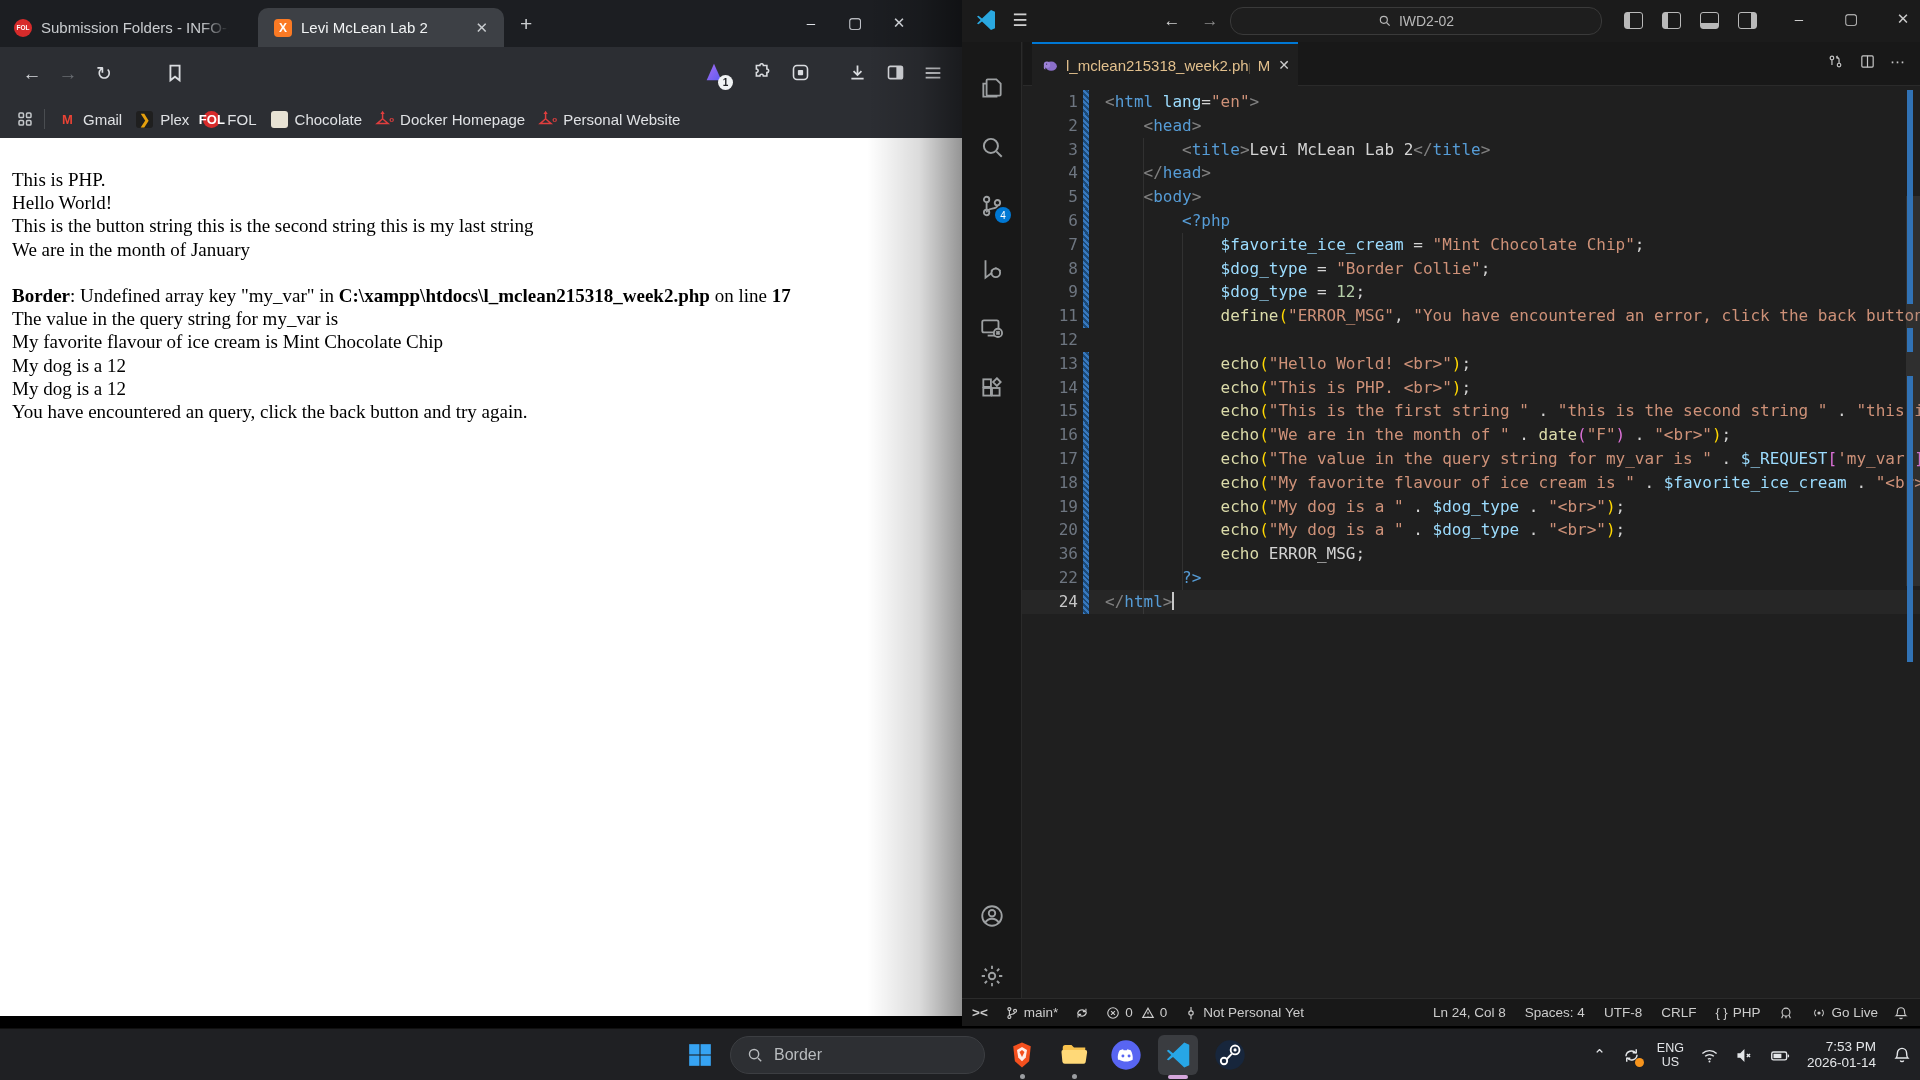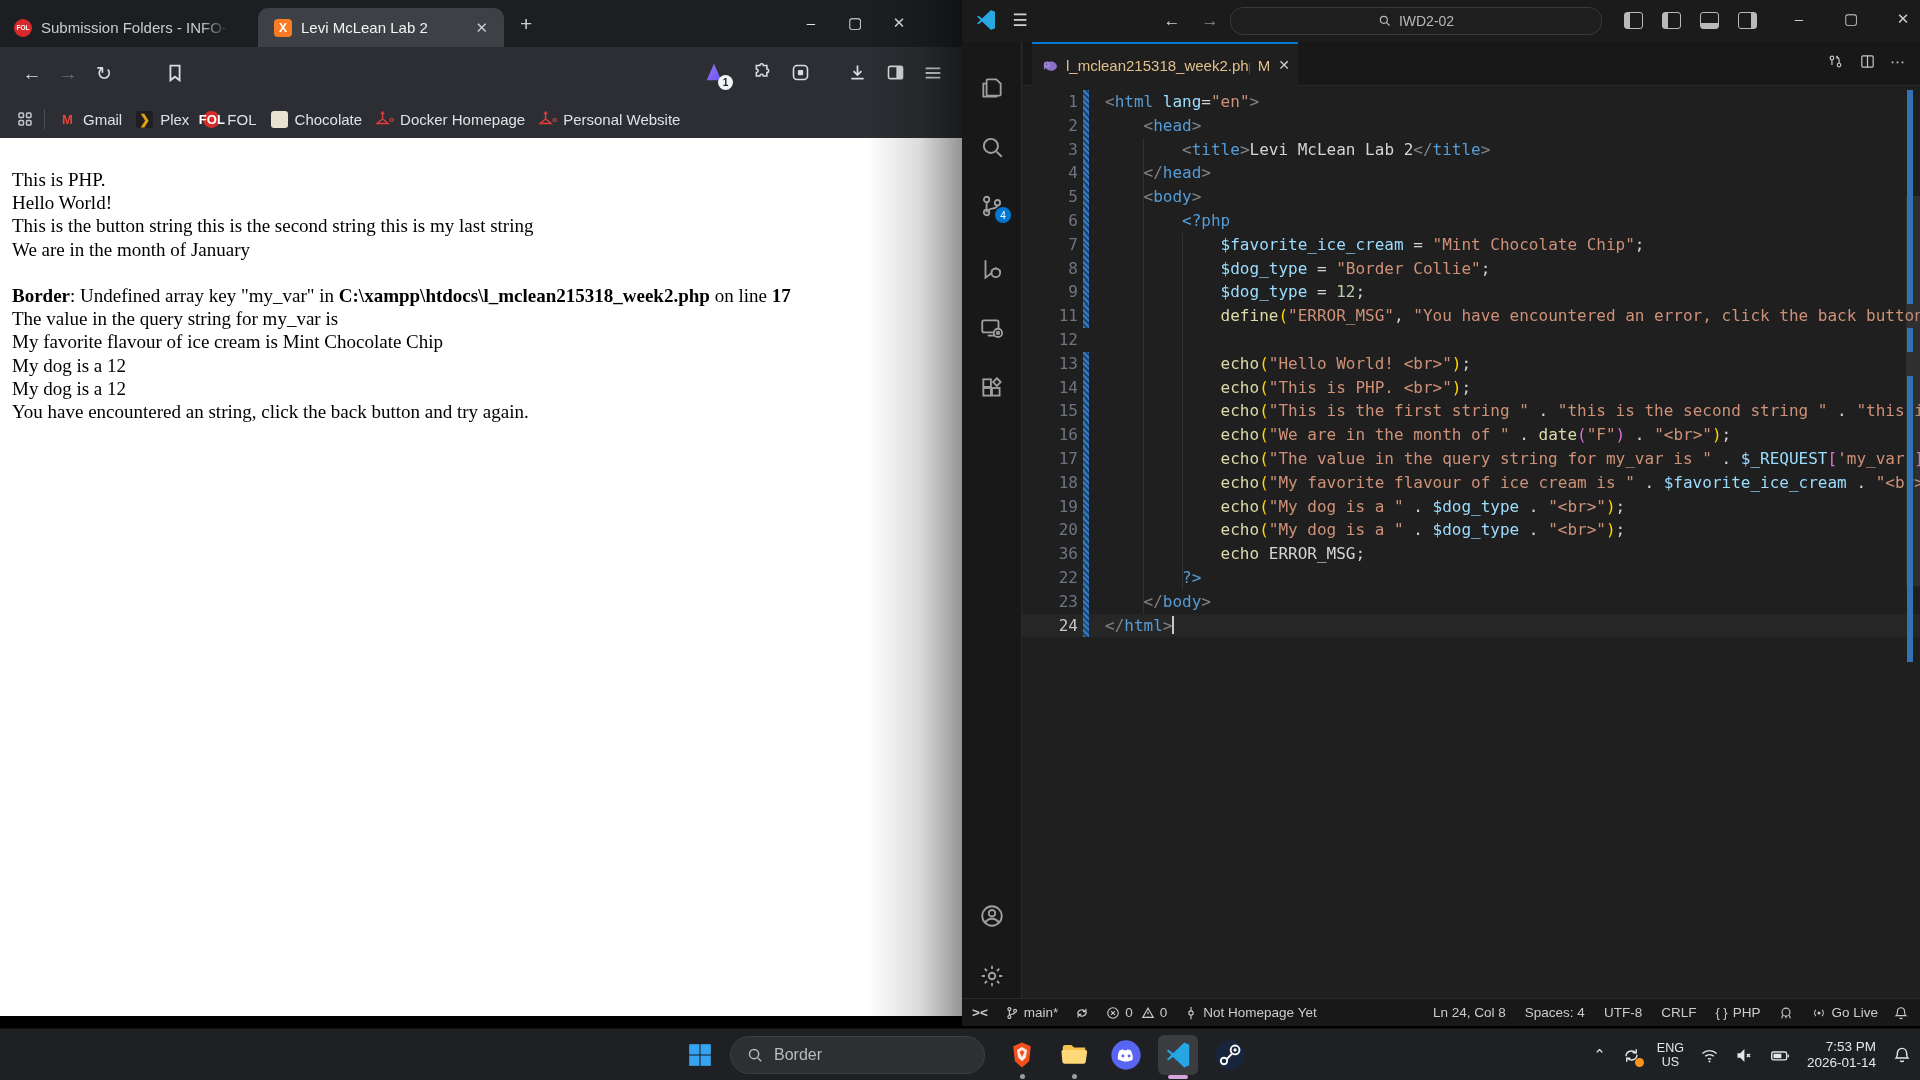--- a/index.html
+++ b/index.html
@@ -244,21 +244,21 @@
       <div><span>This is PHP.</span></div>
       <div><span>Hello World!</span></div>
       <div><span>This is the button string this is the second string this is my last string</span></div>
       <div><span>We are in the month of January</span></div>
       <div>&nbsp;</div>
       <div><b>Border</b><span>: Undefined array key "my_var" in </span><b>C:\xampp\htdocs\l_mclean215318_week2.php</b><span> on line </span><b>17</b></div>
       <div><span>The value in the query string for my_var is</span></div>
       <div><span>My favorite flavour of ice cream is Mint Chocolate Chip</span></div>
       <div><span>My dog is a 12</span></div>
       <div><span>My dog is a 12</span></div>
-      <div><span>You have encountered an string, click the back button and try again.</span></div>
+      <div><span>You have encountered an query, click the back button and try again.</span></div>
     </div>
   <div id="vs-shadow"></div>
 </div>
 
 <div id="vscode">
   <div id="vs-title">
     <span class="titlebar-ic" style="left:12px;top:8px;">
       <svg viewBox="0 0 24 24" width="24" height="24">
           <path d="M17 2 8 10.5 4.5 7.8 3 8.5l3.6 3.5L3 15.5l1.5.7L8 13.5 17 22l4-1.8V3.8z" fill="#2aa8e0"></path>
         </svg>
@@ -390,21 +390,20 @@
         <div class="cl-row"><span class="ln">13</span><span class="mark"></span><span style="color: rgb(212, 212, 212);">            </span><span style="color: rgb(220, 220, 170);">echo</span><span style="color: rgb(255, 215, 0);">(</span><span style="color: rgb(206, 145, 120);">"Hello World! &lt;br&gt;"</span><span style="color: rgb(255, 215, 0);">)</span><span style="color: rgb(212, 212, 212);">;</span></div>
         <div class="cl-row"><span class="ln">14</span><span class="mark"></span><span style="color: rgb(212, 212, 212);">            </span><span style="color: rgb(220, 220, 170);">echo</span><span style="color: rgb(255, 215, 0);">(</span><span style="color: rgb(206, 145, 120);">"This is PHP. &lt;br&gt;"</span><span style="color: rgb(255, 215, 0);">)</span><span style="color: rgb(212, 212, 212);">;</span></div>
         <div class="cl-row"><span class="ln">15</span><span class="mark"></span><span style="color: rgb(212, 212, 212);">            </span><span style="color: rgb(220, 220, 170);">echo</span><span style="color: rgb(255, 215, 0);">(</span><span style="color: rgb(206, 145, 120);">"This is the first string "</span><span style="color: rgb(212, 212, 212);"> . </span><span style="color: rgb(206, 145, 120);">"this is the second string "</span><span style="color: rgb(212, 212, 212);"> . </span><span style="color: rgb(206, 145, 120);">"this is my last string &lt;br&gt;"</span></div>
         <div class="cl-row"><span class="ln">16</span><span class="mark"></span><span style="color: rgb(212, 212, 212);">            </span><span style="color: rgb(220, 220, 170);">echo</span><span style="color: rgb(255, 215, 0);">(</span><span style="color: rgb(206, 145, 120);">"We are in the month of "</span><span style="color: rgb(212, 212, 212);"> . </span><span style="color: rgb(220, 220, 170);">date</span><span style="color: rgb(218, 112, 214);">(</span><span style="color: rgb(206, 145, 120);">"F"</span><span style="color: rgb(218, 112, 214);">)</span><span style="color: rgb(212, 212, 212);"> . </span><span style="color: rgb(206, 145, 120);">"&lt;br&gt;"</span><span style="color: rgb(255, 215, 0);">)</span><span style="color: rgb(212, 212, 212);">;</span></div>
         <div class="cl-row"><span class="ln">17</span><span class="mark"></span><span style="color: rgb(212, 212, 212);">            </span><span style="color: rgb(220, 220, 170);">echo</span><span style="color: rgb(255, 215, 0);">(</span><span style="color: rgb(206, 145, 120);">"The value in the query string for my_var is "</span><span style="color: rgb(212, 212, 212);"> . </span><span style="color: rgb(156, 220, 254);">$_REQUEST</span><span style="color: rgb(218, 112, 214);">[</span><span style="color: rgb(206, 145, 120);">'my_var'</span><span style="color: rgb(218, 112, 214);">]</span></div>
         <div class="cl-row"><span class="ln">18</span><span class="mark"></span><span style="color: rgb(212, 212, 212);">            </span><span style="color: rgb(220, 220, 170);">echo</span><span style="color: rgb(255, 215, 0);">(</span><span style="color: rgb(206, 145, 120);">"My favorite flavour of ice cream is "</span><span style="color: rgb(212, 212, 212);"> . </span><span style="color: rgb(156, 220, 254);">$favorite_ice_cream</span><span style="color: rgb(212, 212, 212);"> . </span><span style="color: rgb(206, 145, 120);">"&lt;br&gt;"</span></div>
         <div class="cl-row"><span class="ln">19</span><span class="mark"></span><span style="color: rgb(212, 212, 212);">            </span><span style="color: rgb(220, 220, 170);">echo</span><span style="color: rgb(255, 215, 0);">(</span><span style="color: rgb(206, 145, 120);">"My dog is a "</span><span style="color: rgb(212, 212, 212);"> . </span><span style="color: rgb(156, 220, 254);">$dog_type</span><span style="color: rgb(212, 212, 212);"> . </span><span style="color: rgb(206, 145, 120);">"&lt;br&gt;"</span><span style="color: rgb(255, 215, 0);">)</span><span style="color: rgb(212, 212, 212);">;</span></div>
         <div class="cl-row"><span class="ln">20</span><span class="mark"></span><span style="color: rgb(212, 212, 212);">            </span><span style="color: rgb(220, 220, 170);">echo</span><span style="color: rgb(255, 215, 0);">(</span><span style="color: rgb(206, 145, 120);">"My dog is a "</span><span style="color: rgb(212, 212, 212);"> . </span><span style="color: rgb(156, 220, 254);">$dog_type</span><span style="color: rgb(212, 212, 212);"> . </span><span style="color: rgb(206, 145, 120);">"&lt;br&gt;"</span><span style="color: rgb(255, 215, 0);">)</span><span style="color: rgb(212, 212, 212);">;</span></div>
         <div class="cl-row"><span class="ln">36</span><span class="mark"></span><span style="color: rgb(212, 212, 212);">            </span><span style="color: rgb(220, 220, 170);">echo</span><span style="color: rgb(212, 212, 212);"> </span><span style="color: rgb(212, 212, 212);">ERROR_MSG</span><span style="color: rgb(212, 212, 212);">;</span></div>
         <div class="cl-row"><span class="ln">22</span><span class="mark"></span><span style="color: rgb(212, 212, 212);">        </span><span style="color: rgb(86, 156, 214);">?&gt;</span></div>
-        <div class="cl-row"><span class="ln">23</span><span class="mark"></span><span style="color: rgb(212, 212, 212);">    </span><span style="color: rgb(128, 128, 128);">&lt;/</span><span style="color: rgb(86, 156, 214);">body</span><span style="color: rgb(128, 128, 128);">&gt;</span></div>
         <div class="cl-row cur"><span class="ln">24</span><span class="mark"></span><span style="color: rgb(128, 128, 128);">&lt;/</span><span style="color: rgb(86, 156, 214);">html</span><span style="color: rgb(128, 128, 128);">&gt;</span><span class="caret"></span></div>
       </div>
     <div id="ovr-thumb"></div>
     <div class="ovr-mark" style="top:4px;    height:214px;"></div>
     <div class="ovr-mark" style="top:242px;  height:24px;"></div>
     <div class="ovr-mark" style="top:290px;  height:286px;"></div>
   </div>
 
   <div id="statusbar">
     <span class="sb-item" style="font-weight:bold;">&gt;&lt;</span>
@@ -441,21 +440,21 @@
         </span>
       <span>0</span>
     </span>
     <span class="sb-item">
       <span class="ic">
           <svg class="sb-svg" viewBox="0 0 16 16" fill="none" stroke="currentColor" stroke-width="1.3">
             <circle cx="8" cy="8" r="2.5"></circle>
             <path d="M8 1v4.5M8 10.5V15"></path>
           </svg>
         </span>
-      <span>Not Homepage Yet</span>
+      <span>Not Personal Yet</span>
     </span>
     <div id="sb-right">
       <span class="sb-item">Ln 24, Col 8</span>
       <span class="sb-item">Spaces: 4</span>
       <span class="sb-item">UTF-8</span>
       <span class="sb-item">CRLF</span>
       <span class="sb-item">
         <span class="ic">{ }</span>
         <span>PHP</span>
       </span>

